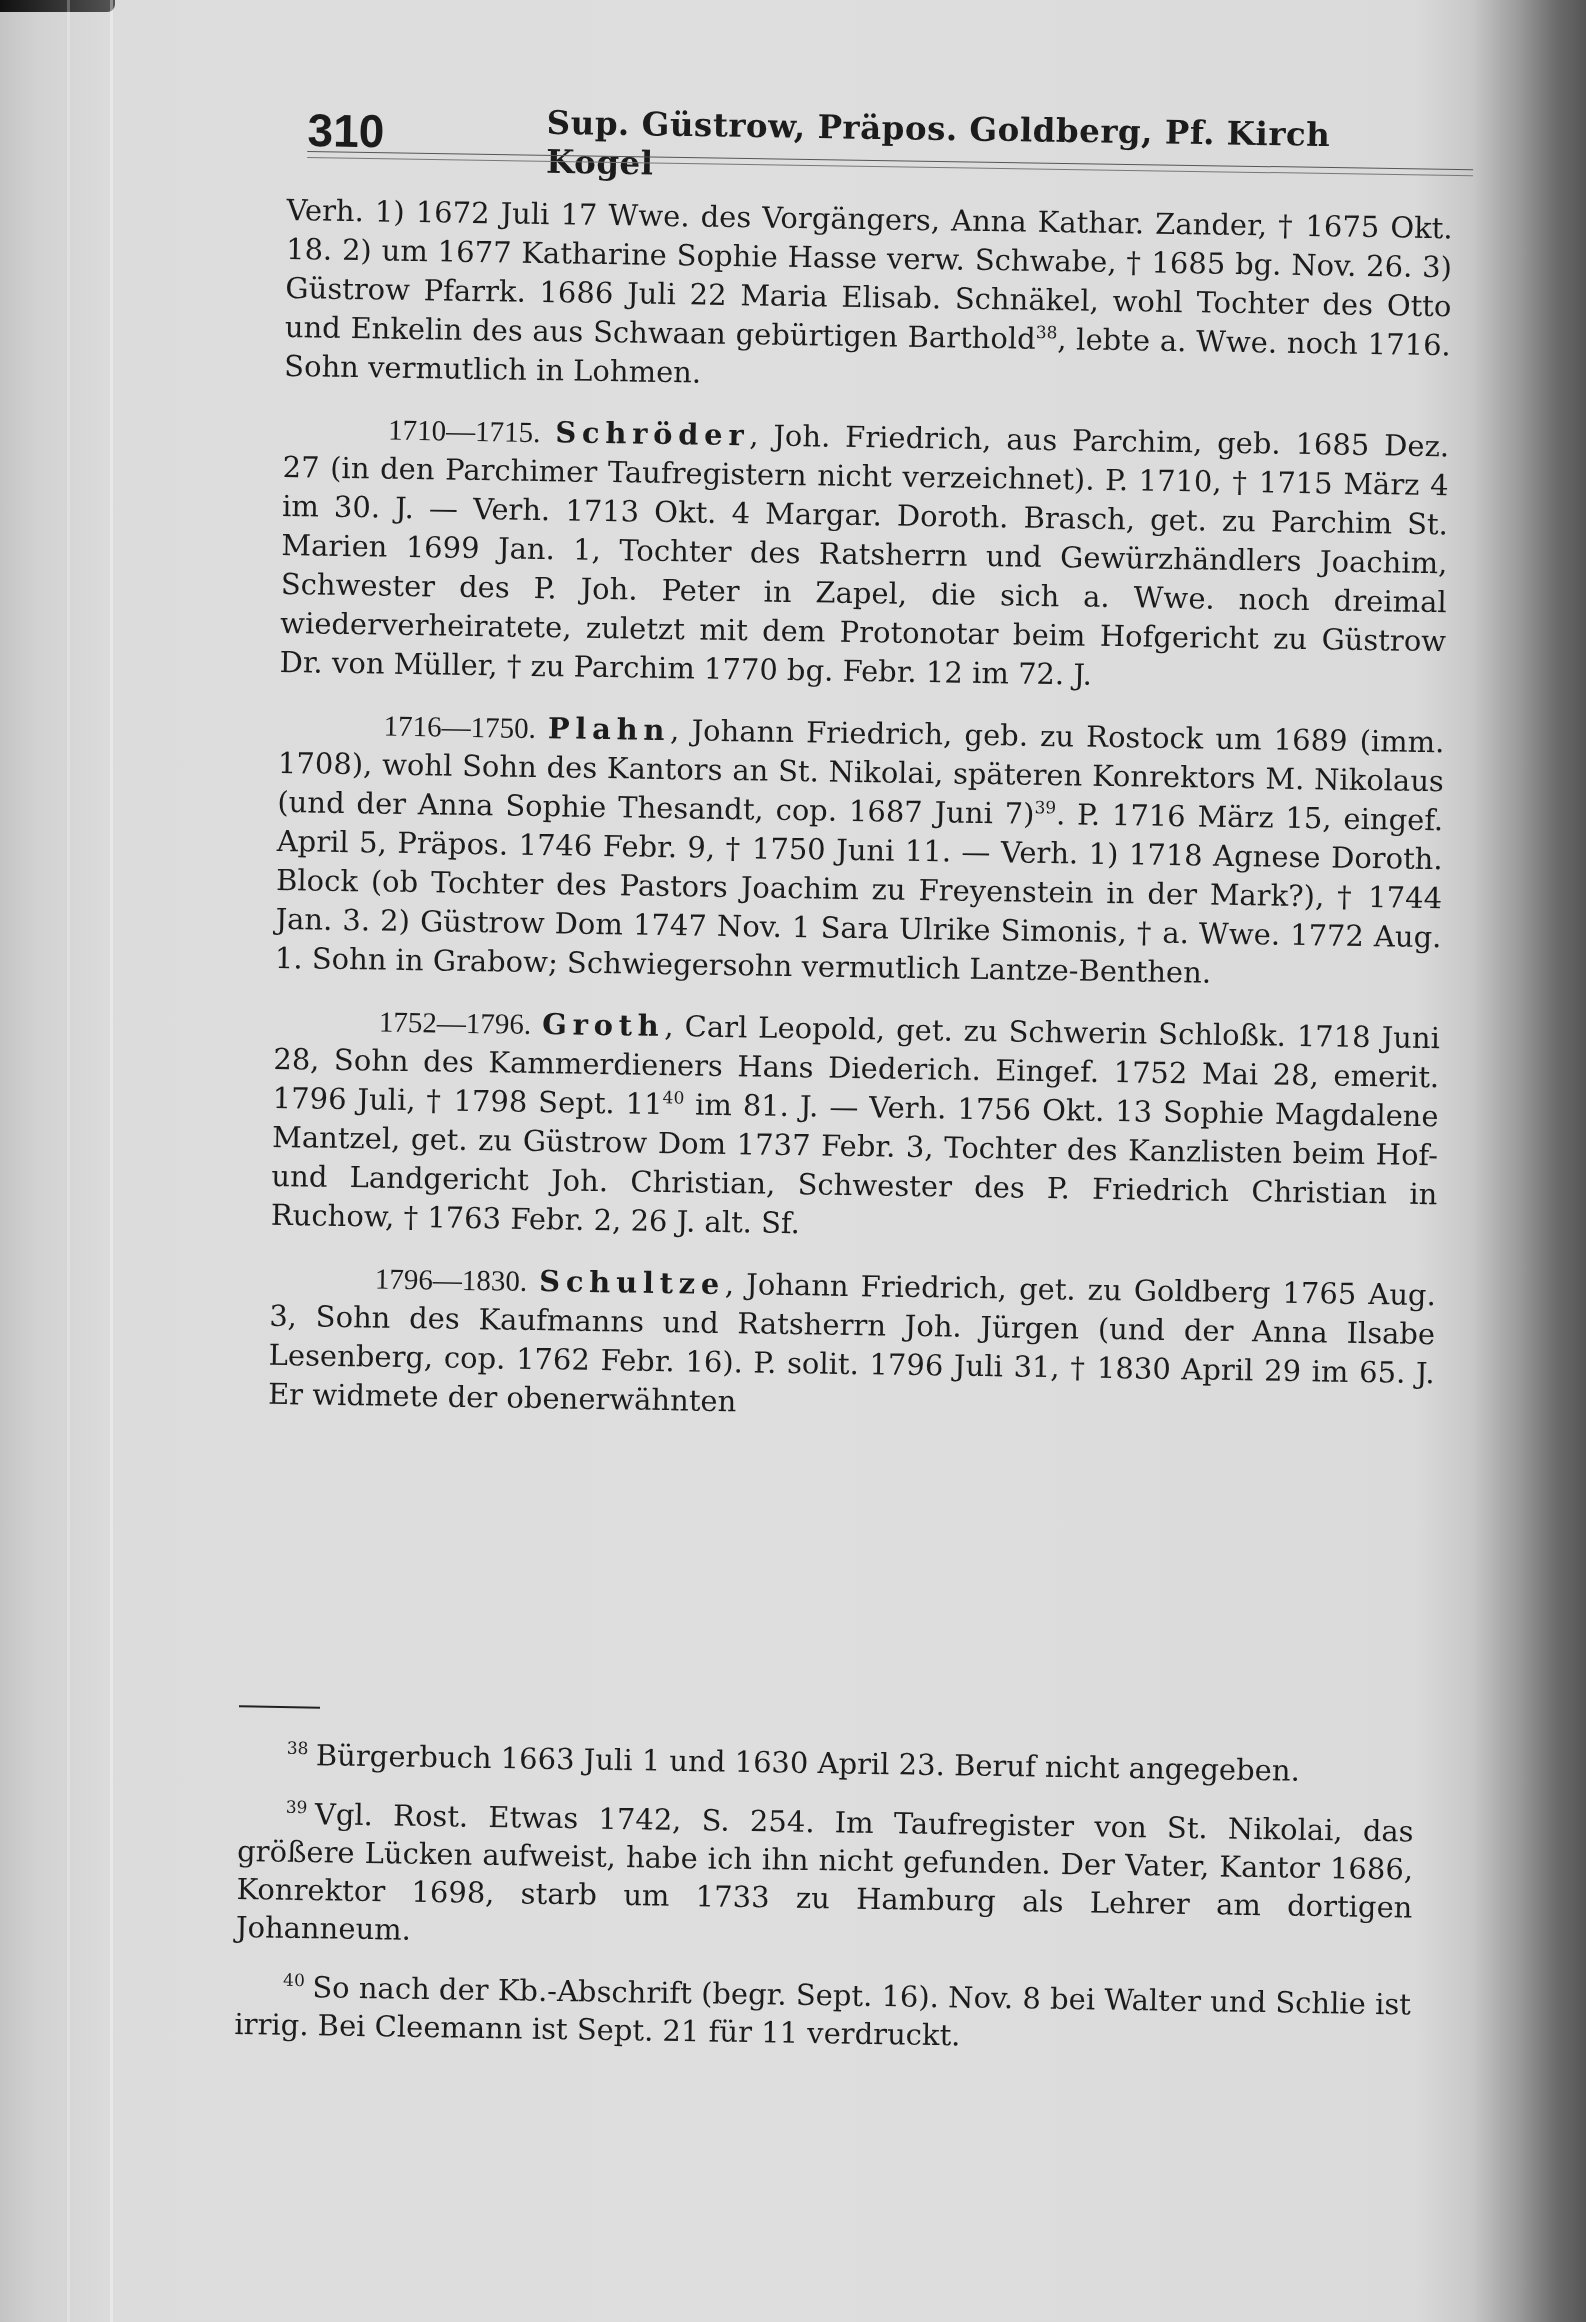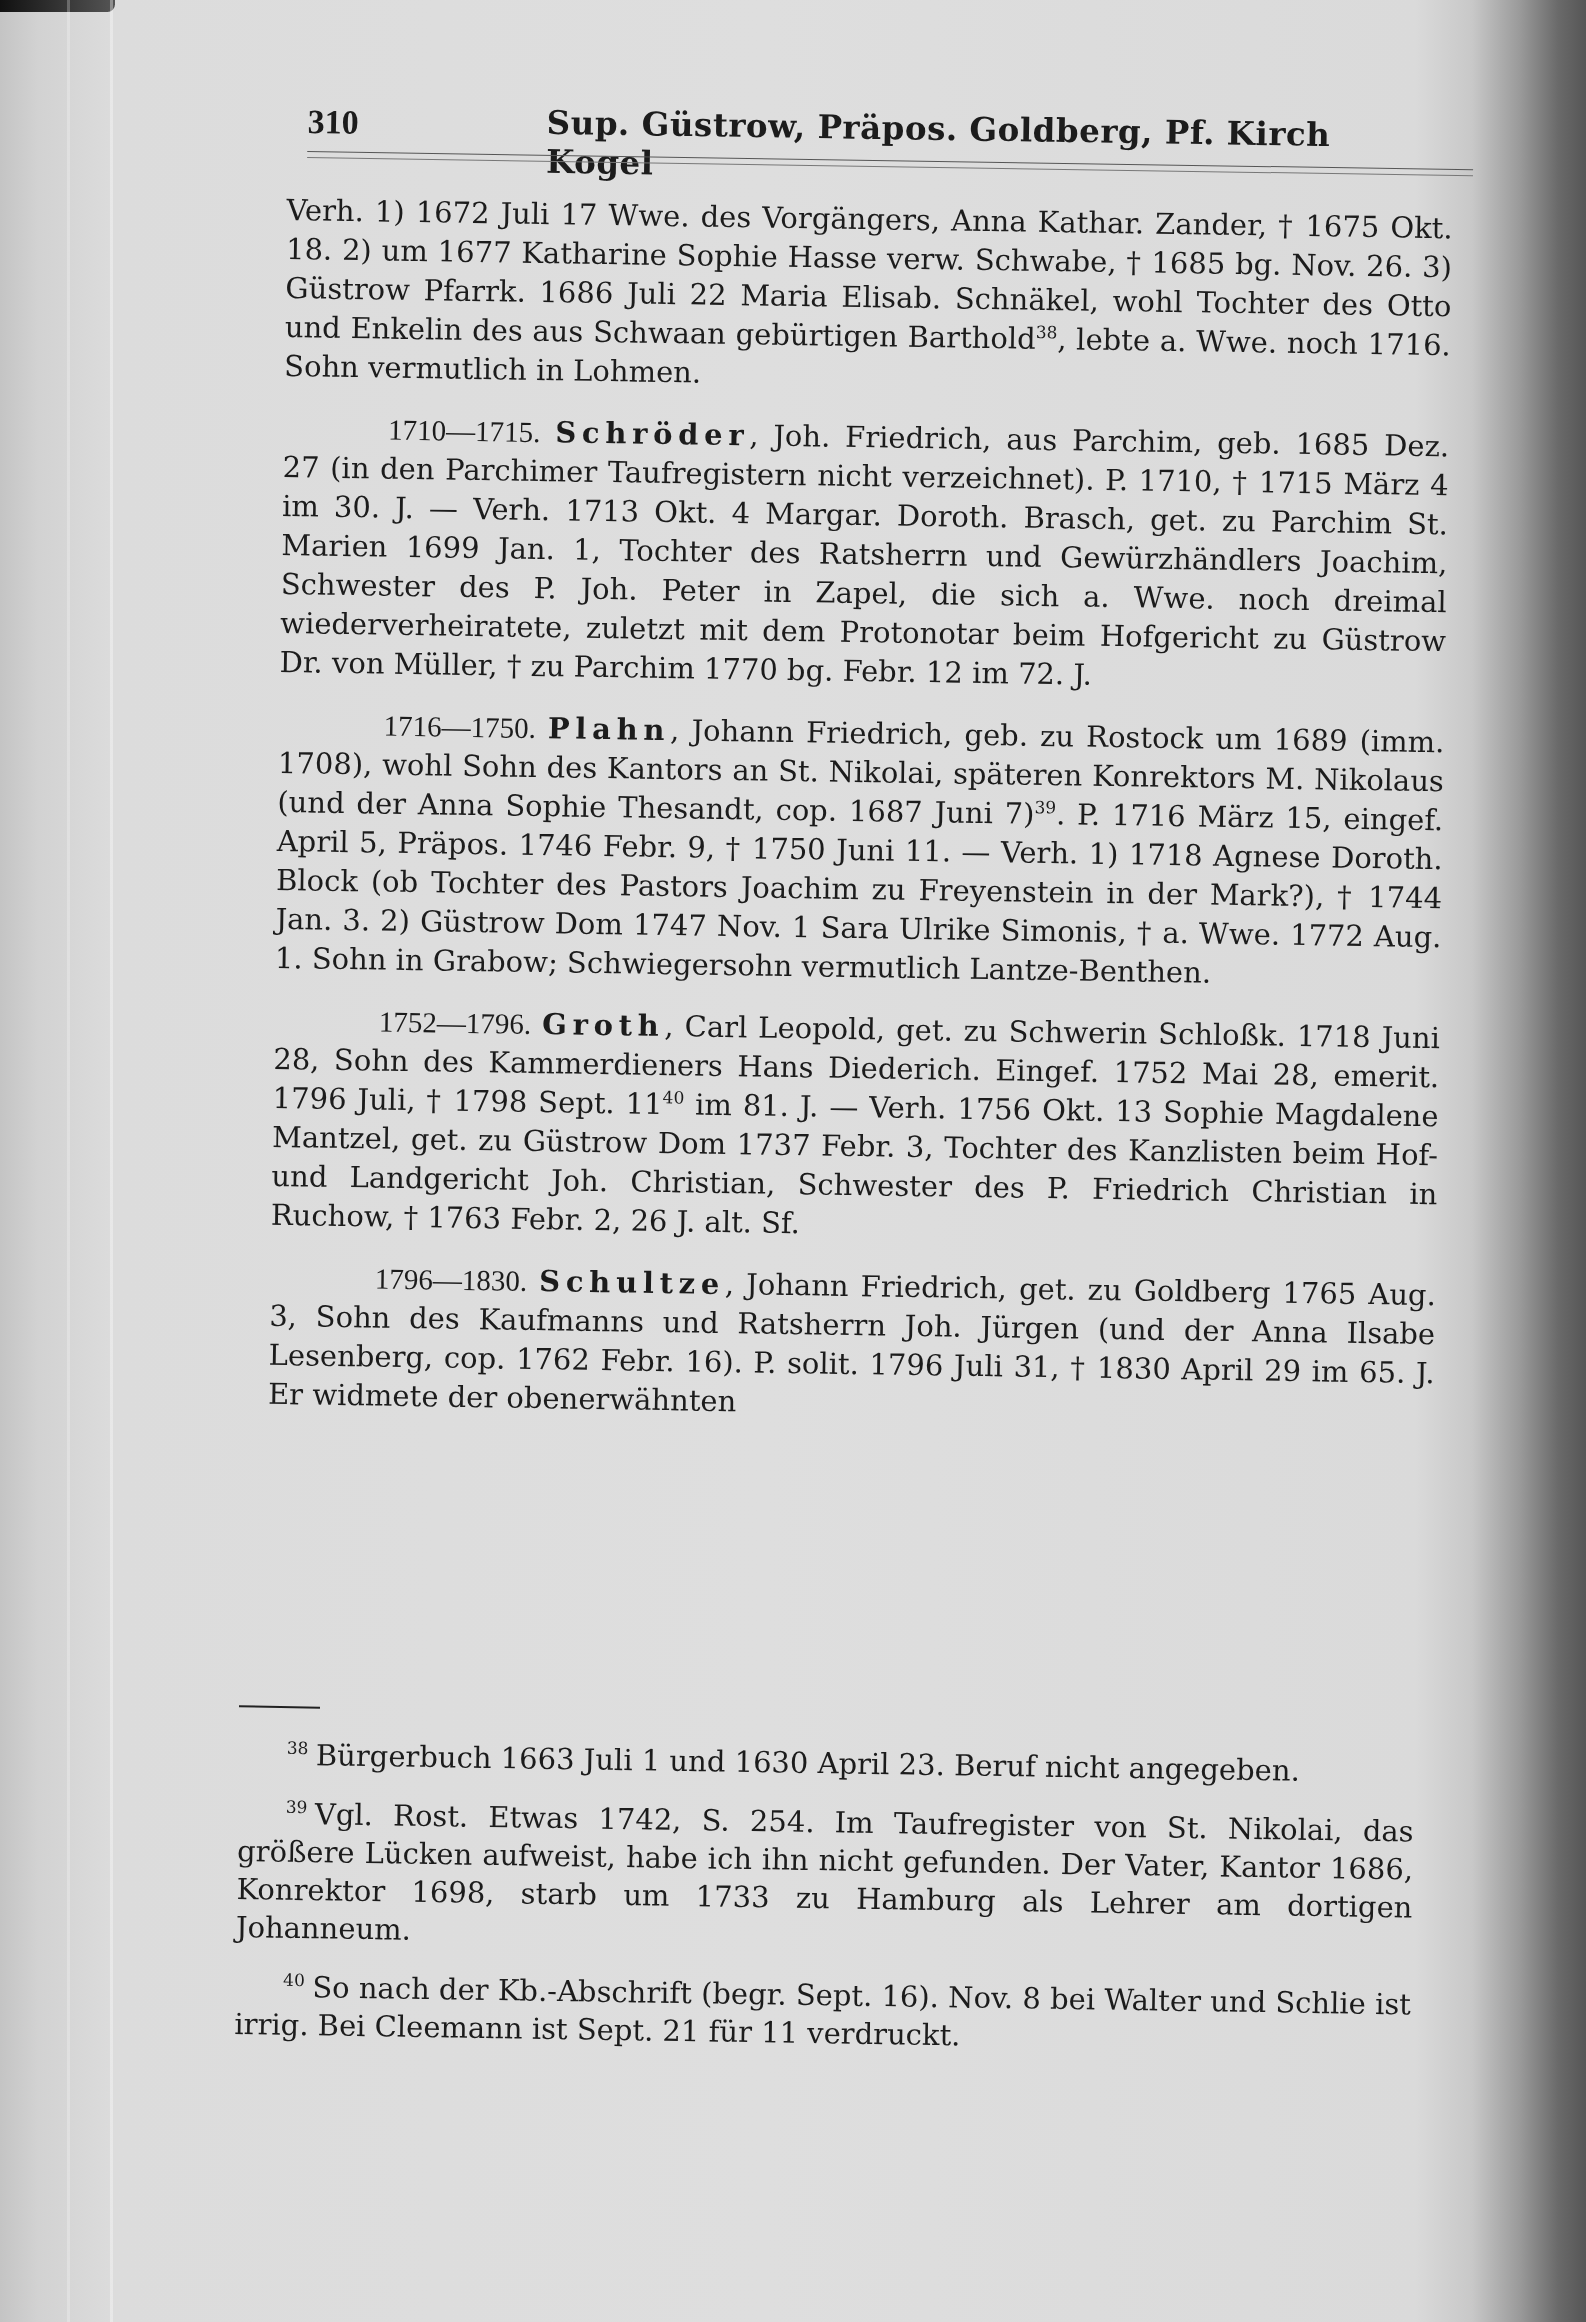--- a/index.html
+++ b/index.html
@@ -22,21 +22,21 @@
     background: rgba(255,255,255,0.35);
   }
   .fold2 { left: 67px; background: rgba(255,255,255,0.25); }
 
   .header {
     position: absolute; left: 308px; top: 103px; width: 1128px; height: 57px;
     transform: rotate(0.9deg); transform-origin: left top;
   }
   .page-number {
     position: absolute; left: 0; top: 0;
-    font-family: Liberation Serif, serif; font-size: 34px; font-weight: bold;
+    font-family: Liberation Sans, sans-serif; font-size: 46px; font-weight: bold;
   }
   .running-head {
     position: absolute; left: 239px; top: -3.8px;
     font-family: "DejaVu Serif", serif; font-size: 32.5px; font-weight: bold; letter-spacing: 0.5px;
   }
   .head-rule {
     position: absolute; left: 0; top: 48px; width: 1166px; height: 4.8px;
     border-top: 1.9px solid #555; border-bottom: 1px solid #777;
   }
 

